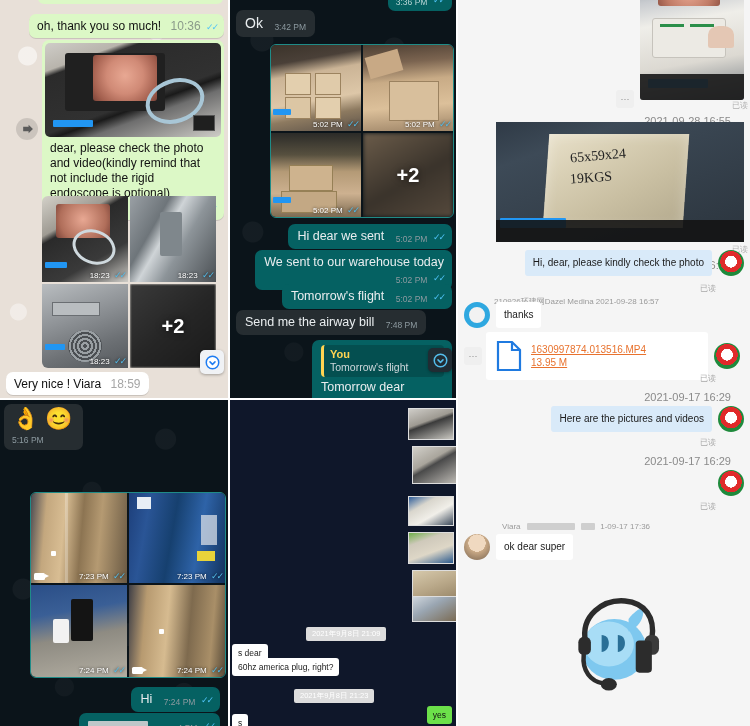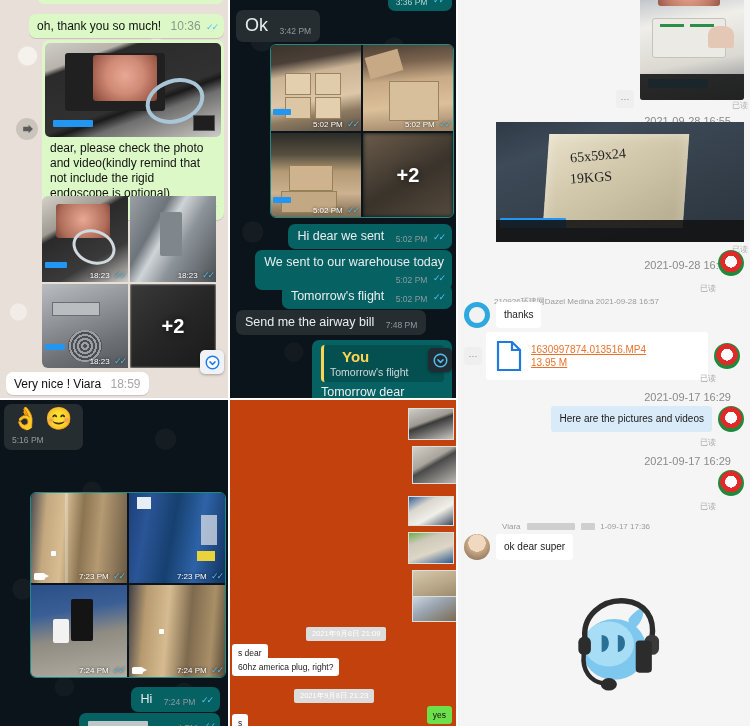--- a/index.html
+++ b/index.html
@@ -101,21 +101,21 @@
     box-shadow: 0 1px 3px rgba(0,0,0,.3);
   }
   .fab.dark { background: #202c33; }
   .fab svg { width: 15px; height: 15px; }
 
   
   .quote {
     background: rgba(0,0,0,.18); border-left: 3px solid #ffd452;
     border-radius: 4px; padding: 3px 6px; margin-bottom: 3px;
   }
-  .quote .qname { color: #ffd452; font-size: 15px; font-weight: 600; margin-left: 12px; }
+  .quote .qname { color: #ffd452; font-size: 11px; font-weight: 600; }
   .quote .qtext { color: #cfd8dc; font-size: 10.5px; }
 
   
   .wechat {
     left: 458px; top: 0; width: 292px; height: 726px;
     background: #f5f5f5;
   }
   .wechat .date-r { text-align: right; font-size: 11px; color: #8a8a8a; padding-right: 19px; margin: 5px 0 3px; }
   .wc-row { display: flex; align-items: flex-start; padding: 0 6px; margin-bottom: 2px; }
   .wc-row.right { justify-content: flex-end; }
@@ -140,21 +140,21 @@
   }
   .file-name { color: #e8722e; font-size: 10px; text-decoration: underline; }
   .file-size { color: #e8722e; font-size: 10px; text-decoration: underline; margin-top: 2px; }
   .dots-btn {
     width: 18px; height: 18px; border-radius: 3px; background: #efefef;
     color: #888; font-size: 9px; display: flex; align-items: center; justify-content: center;
     margin-right: 4px; flex: 0 0 18px;
   }
 
   
-  .tb { left: 230px; top: 400px; width: 228px; height: 326px; background: #c2410c; }
+  .tb { left: 230px; top: 400px; width: 228px; height: 326px; background: #0f172a; }
   .tb .tstamp {
     display: inline-block; background: #dcdcdc; color: #fff;
     font-size: 7.5px; padding: 2px 6px; border-radius: 2px;
   }
   .tb .b-w { background:#fff; border-radius: 3px; padding: 4px 6px; font-size: 8.5px; color: #222; display:inline-block; }
   .tb .b-g { background:#6ce04a; border-radius: 3px; padding: 4px 6px; font-size: 8.5px; color: #111; display:inline-block; }
   .thumb { width: 46px; border: 1px solid #ddd; background: #fff; }
 
   
   .ph { width: 100%; height: 100%; display: block; }
@@ -328,21 +328,21 @@
 
     <div style="position:absolute;right:6px;top:-12px;">
       <div class="b-out" style="padding:4px 8px;">
         <span class="meta" style="color:#b9d6d6;">3:36 PM</span>
         <span class="ticks">✓✓</span>
       </div>
     </div>
 
     <div style="position:absolute;left:6px;top:10px;">
       <div class="b-in">
-        <span style="font-size:18px;">Ok</span>
+        <span style="font-size:14px;">Ok</span>
         <span class="meta" style="margin-left:8px;">3:42 PM</span>
       </div>
     </div>
 
     <div style="position:absolute;left:40px;top:44px;width:184px;">
       <div class="mgrid" style="grid-template-columns:90px 90px;border:1.5px solid #1f8b87;">
         <div class="mcell" style="height:86px;">
           <div class="ph" style="background:linear-gradient(170deg,#3b332a 0%,#4a4038 20%,#cbb496 34%,#ddc7a8 62%,#8d7a60 78%,#5b5148 100%);"></div>
           <div style="position:absolute;left:14px;top:28px;width:26px;height:22px;background:#e3cfae;border:1.5px solid #9c835f;"></div>
           <div style="position:absolute;left:44px;top:28px;width:26px;height:22px;background:#e0cbaa;border:1.5px solid #9c835f;"></div>
@@ -499,20 +499,21 @@
       <div style="position:absolute;left:74px;top:26px;color:#232323;font-size:14px;font-family:'Liberation Serif',serif;transform:rotate(-5deg);">65x59x24</div>
       <div style="position:absolute;left:74px;top:48px;color:#232323;font-size:14px;font-family:'Liberation Serif',serif;transform:rotate(-4deg);">19KGS</div>
       <div style="position:absolute;left:4px;bottom:14px;width:66px;height:10px;background:#2196f3;border-radius:1px;"></div>
       <div style="position:absolute;left:0;bottom:0;width:248px;height:22px;background:#141414;opacity:.9;"></div>
     </div>
     <div style="position:absolute;right:2px;top:244px;font-size:8px;color:#b0b0b0;">已读</div>
 
     <div class="date-r" style="position:absolute;right:0;top:254px;">2021-09-28 16:56</div>
 
     <div class="wc-row right" style="position:absolute;right:0;top:250px;width:292px;">
+      <div class="wc-bub-out">Hi, dear, please kindly check the photo</div>
       <div class="wc-ava right" style="background:radial-gradient(circle at 50% 45%,#fff 0 30%,#e02a2a 31% 55%,#1f8a3c 56% 100%);border-radius:50%;"></div>
     </div>
     <div class="wc-read" style="position:absolute;right:0;top:282px;width:292px;">已读</div>
 
     <div class="wc-name" style="position:absolute;left:0;top:290px;">210926环建网Dazel Medina   2021-09-28 16:57</div>
     <div class="wc-row" style="position:absolute;left:0;top:302px;width:292px;">
       <div class="wc-ava left" style="background:#f2f2f2;border-radius:50%;border:5px solid #2fa8e0;"></div>
       <div class="wc-bub-in">thanks</div>
     </div>
 

